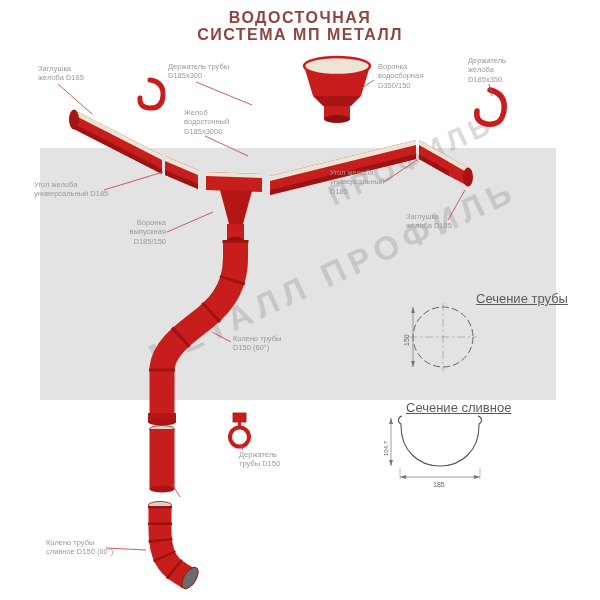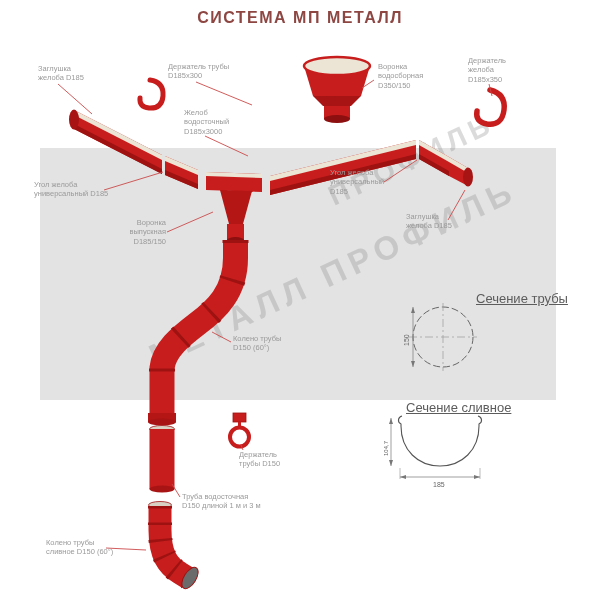--- a/index.html
+++ b/index.html
@@ -143,20 +143,21 @@
       <polyline points="448,220 465,190"></polyline>
       <polyline points="167,232 213,212"></polyline>
       <polyline points="231,342 212,332"></polyline>
       <polyline points="243,450 241,445"></polyline>
       <polyline points="180,497 172,484"></polyline>
       <polyline points="106,548 146,550"></polyline>
     </g>
   </svg>
 
   <div class="title">
+    <div>ВОДОСТОЧНАЯ</div>
     <div>СИСТЕМА МП МЕТАЛЛ</div>
   </div>
 
   <div class="lbl" style="left:38px;top:64px">Заглушка
 желоба D185</div>
   <div class="lbl" style="left:168px;top:62px">Держатель трубы
 D185х300</div>
   <div class="lbl" style="left:378px;top:62px">Воронка
 водосборная
 D350/150</div>
@@ -173,21 +174,19 @@
 D185</div>
   <div class="lbl" style="left:406px;top:212px">Заглушка
 желоба D185</div>
   <div class="lbl right" style="left:114px;top:218px;width:52px">Воронка
 выпускная
 D185/150</div>
   <div class="lbl" style="left:233px;top:334px">Колено трубы
 D150 (60°)</div>
   <div class="lbl" style="left:239px;top:450px">Держатель
 трубы D150</div>
-  <div class="lbl" style="left:182px;top:492px">Труба водосточная
-D150 длиной 1 м и 3 м</div>
   <div class="lbl" style="left:46px;top:538px">Колено трубы
 сливное D150 (60°)</div>
 
   <div class="section-title" style="left:476px;top:291px">Сечение трубы</div>
   <div class="section-title" style="left:406px;top:400px">Сечение сливное</div>
 
 </div>
 
 </body></html>

